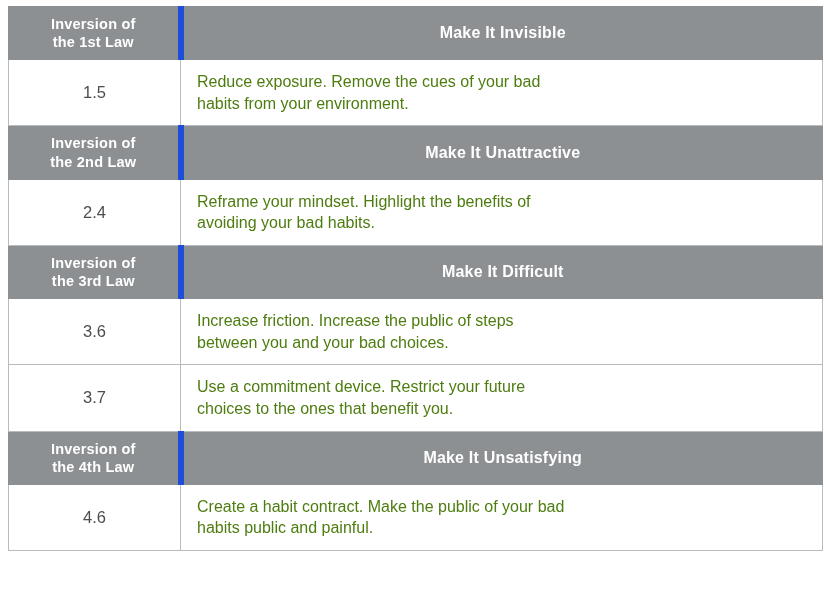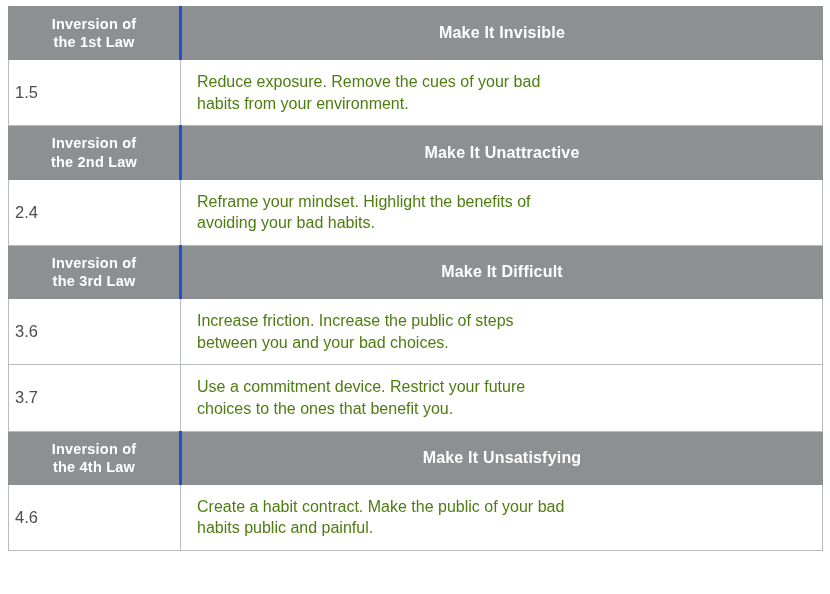--- a/index.html
+++ b/index.html
@@ -33,35 +33,36 @@
     color: #ffffff;
     border: 1px solid #8d9092;
     font-weight: bold;
     letter-spacing: 0.2px;
   }
   tr.header-row td.law-cell {
     text-align: center;
     font-size: 14.5px;
     line-height: 1.25;
     padding: 8px 6px;
-    border-right: 3px solid #1d4ed8;
+    border-right: 6px solid #1d4ed8;
   }
   tr.header-row td.law-title {
     text-align: center;
     font-size: 16px;
     padding: 8px 6px;
     margin-top: 20px;
   }
 
   tr.data-row td {
     border: 1px solid #b9bcbe;
     background: #ffffff;
     vertical-align: middle;
   }
   tr.data-row td.num-cell {
+    text-align: center;
     font-size: 16.5px;
     color: #4d4d4d;
     padding: 10px 6px;
   }
   tr.data-row td.text-cell {
     font-size: 16px;
     line-height: 1.35;
     color: #4d7c0f;
     padding: 11px 14px 11px 16px;
   }

